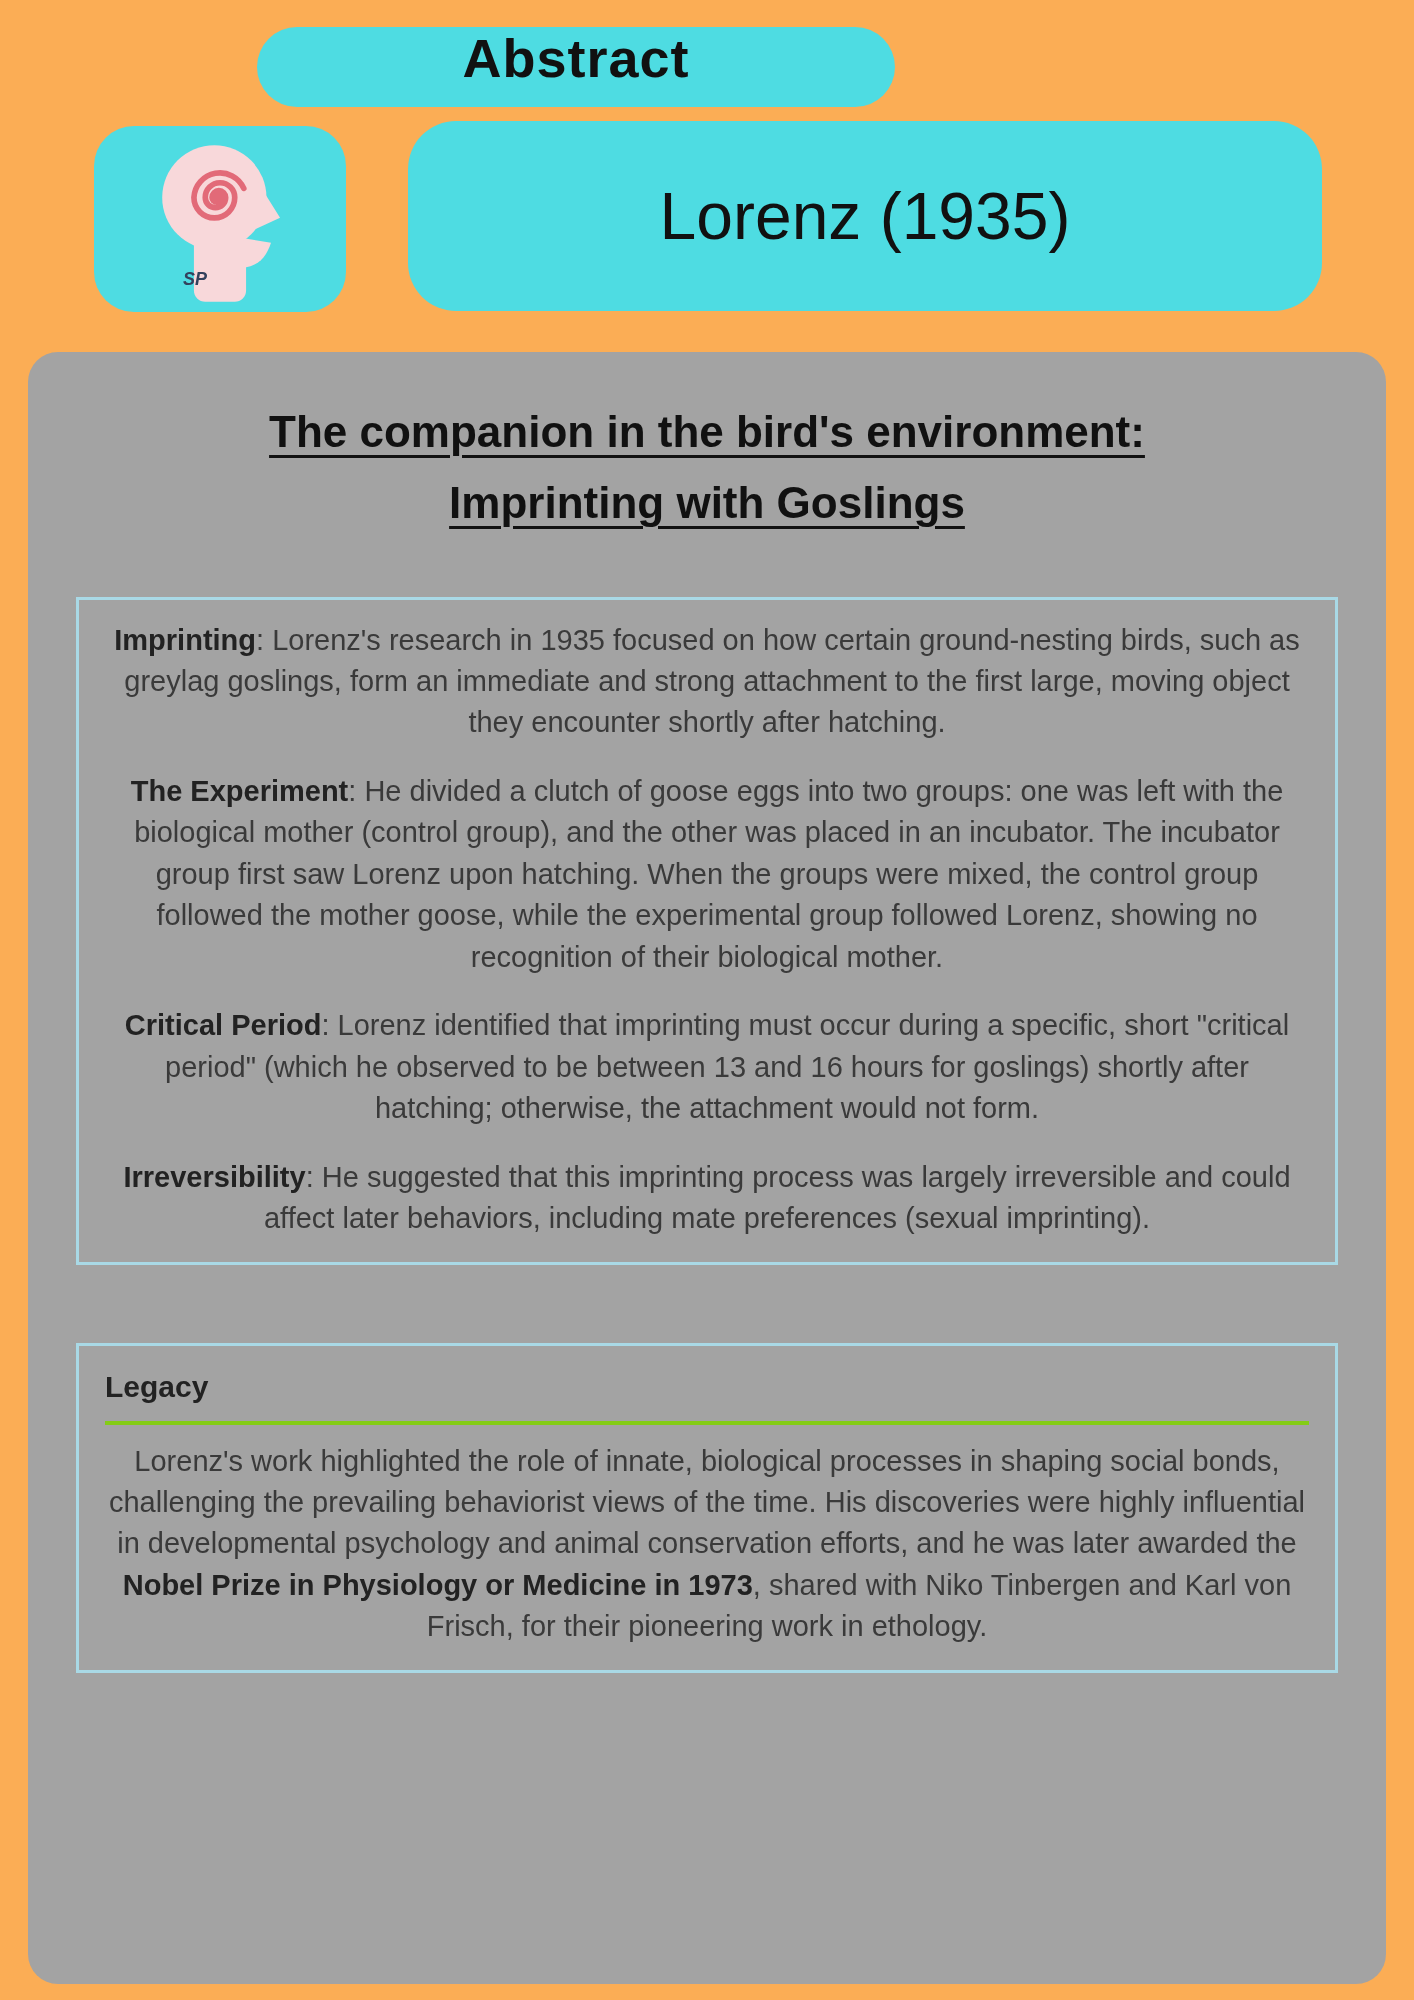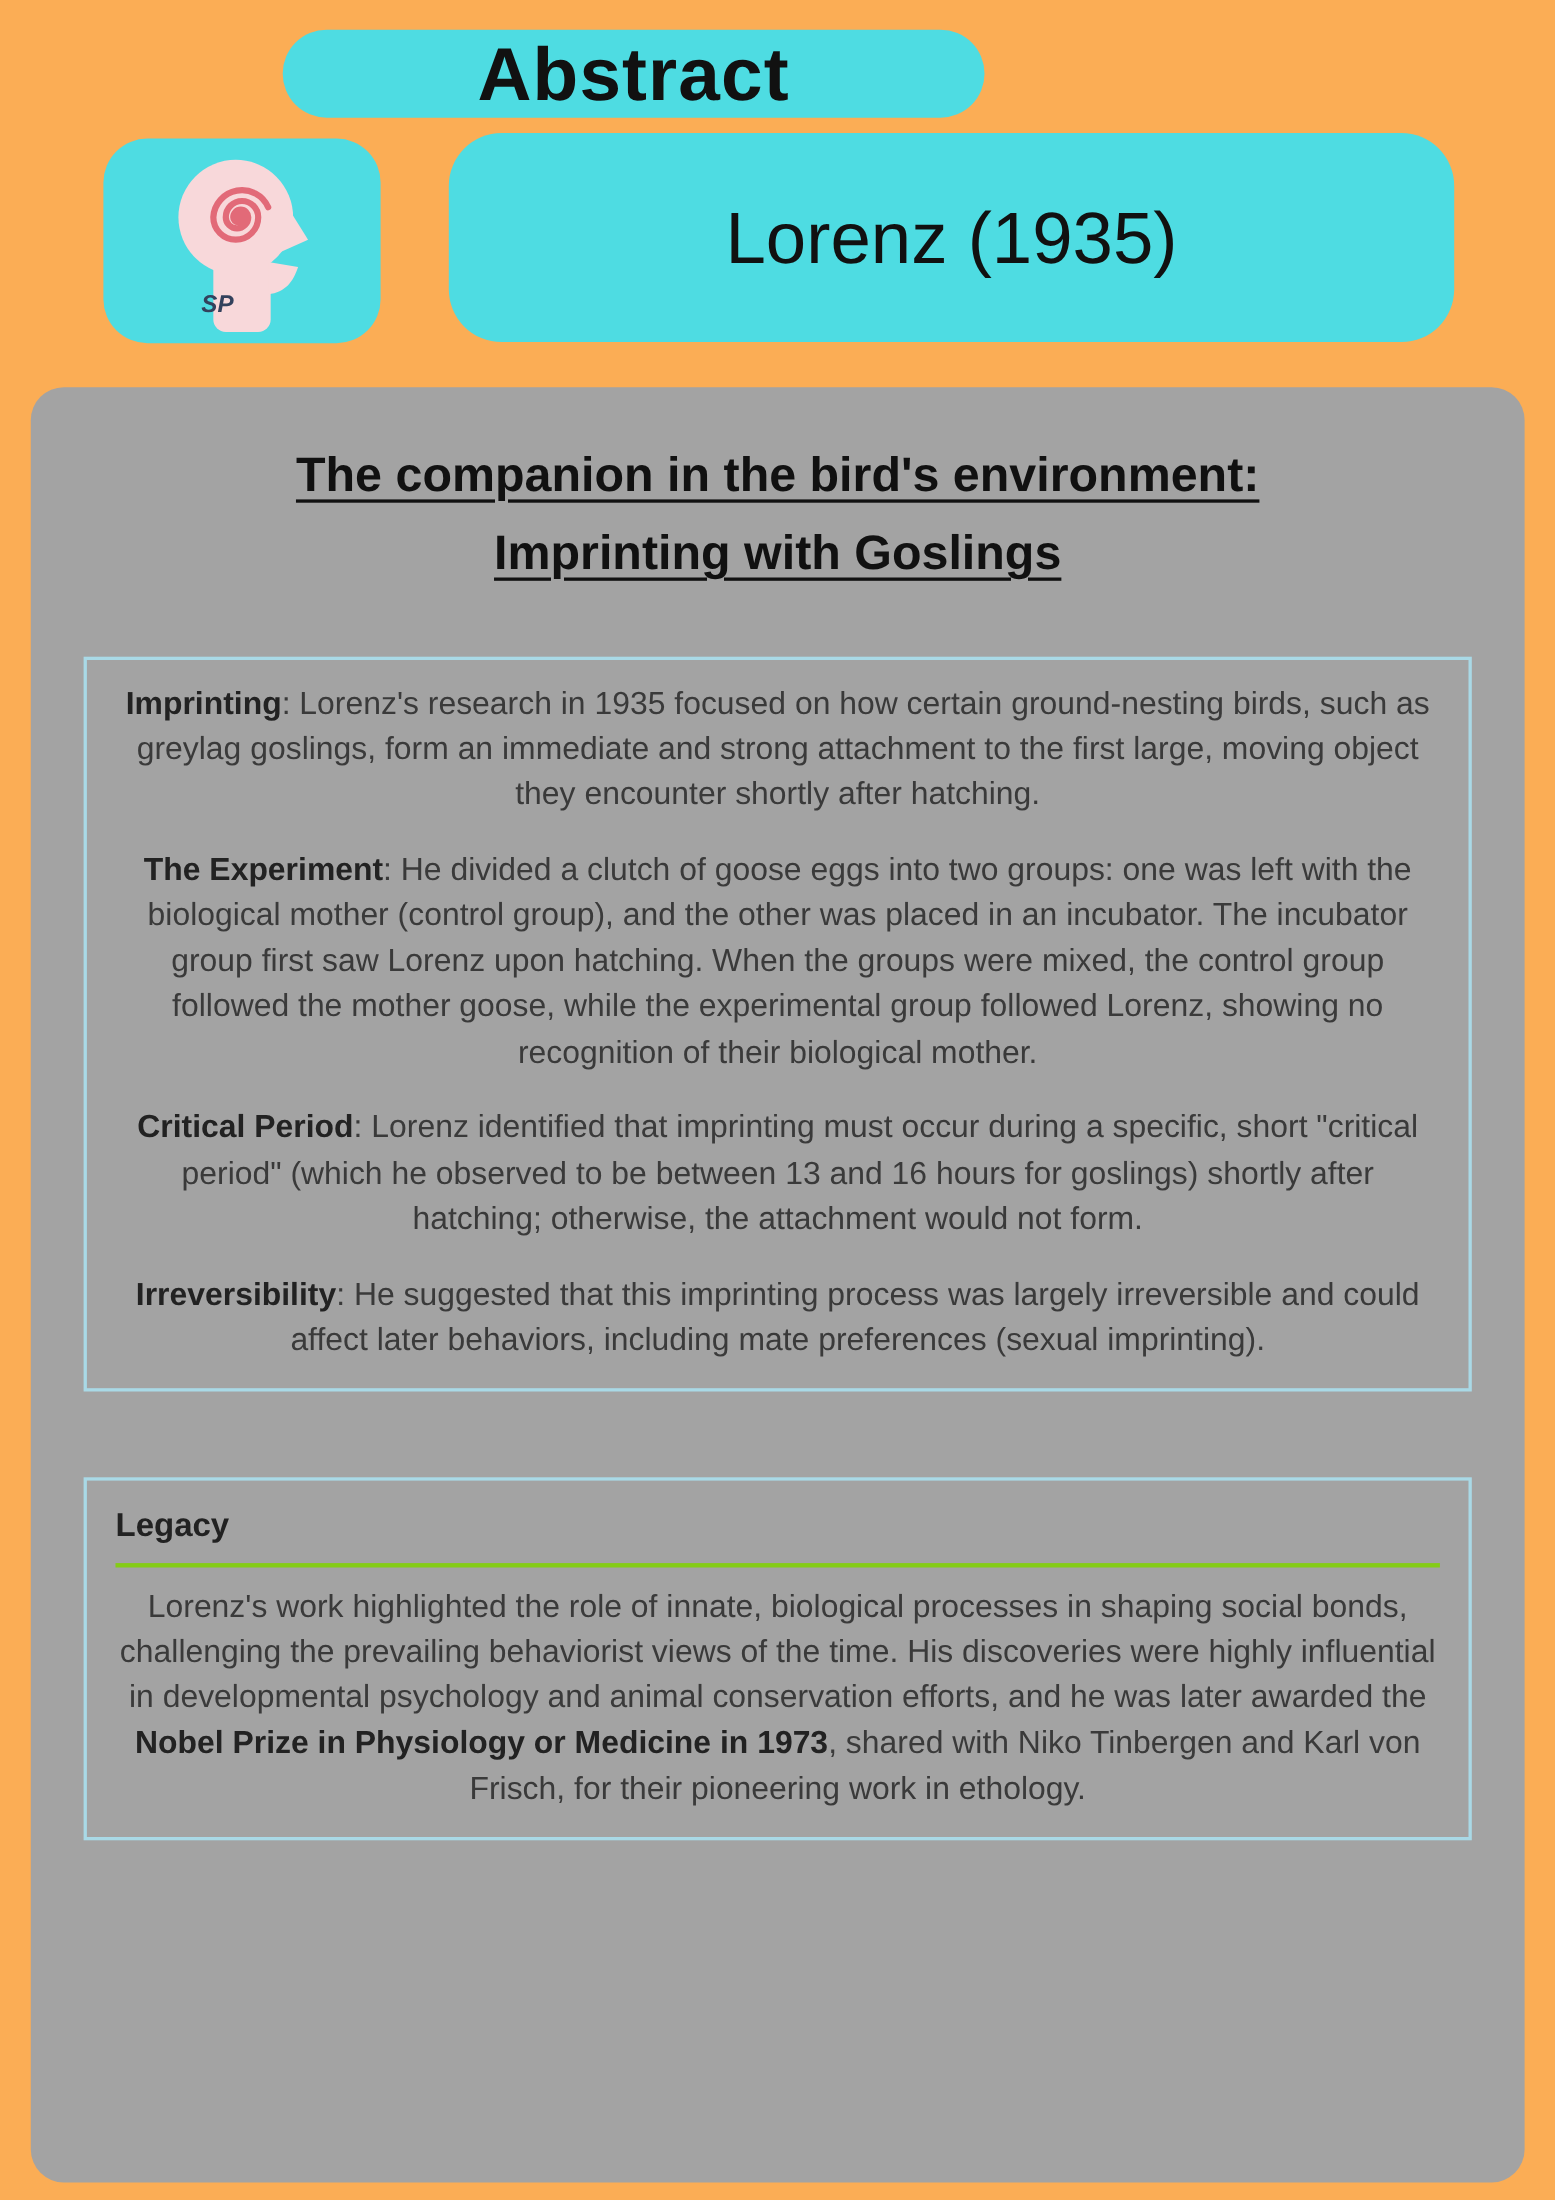--- a/index.html
+++ b/index.html
@@ -16,33 +16,33 @@
   html,body{margin:0;padding:0;}
   body{
     width:1414px;height:2000px;position:relative;
     background:var(--bg-orange);
     font-family:"Liberation Sans", sans-serif;
     overflow:hidden;
   }
   .abstract-pill{
     position:absolute;left:257px;top:27px;width:638px;height:80px;
     background:var(--accent);border-radius:40px;
-    display:flex;align-items:flex-end;justify-content:center;
-    font-size:68px;font-weight:800;color:var(--text-dark);
+    display:flex;align-items:flex-start;justify-content:center;
+    font-size:54px;font-weight:800;color:var(--text-dark);
     letter-spacing:1px;
   }
   .logo-box{
     position:absolute;left:94px;top:126px;width:252px;height:186px;
     background:var(--accent);border-radius:40px;
     display:flex;align-items:center;justify-content:center;
   }
   .logo-wrap{position:relative;width:170px;height:170px;display:flex;align-items:center;justify-content:center;}
   .logo-sp{
     position:absolute;left:48px;bottom:14px;
-    font-style:italic;font-weight:800;font-size:22px;color:var(--logo-text);
+    font-style:italic;font-weight:800;font-size:18px;color:var(--logo-text);
   }
   .title-badge{
     position:absolute;left:408px;top:121px;width:914px;height:190px;
     background:var(--accent);border-radius:48px;
     display:flex;align-items:center;justify-content:center;
     font-size:66px;font-weight:400;color:var(--text-dark);
   }
   .card{
     position:absolute;left:28px;top:352px;width:1358px;height:1632px;
     background:#a3a3a3;border-radius:30px;

